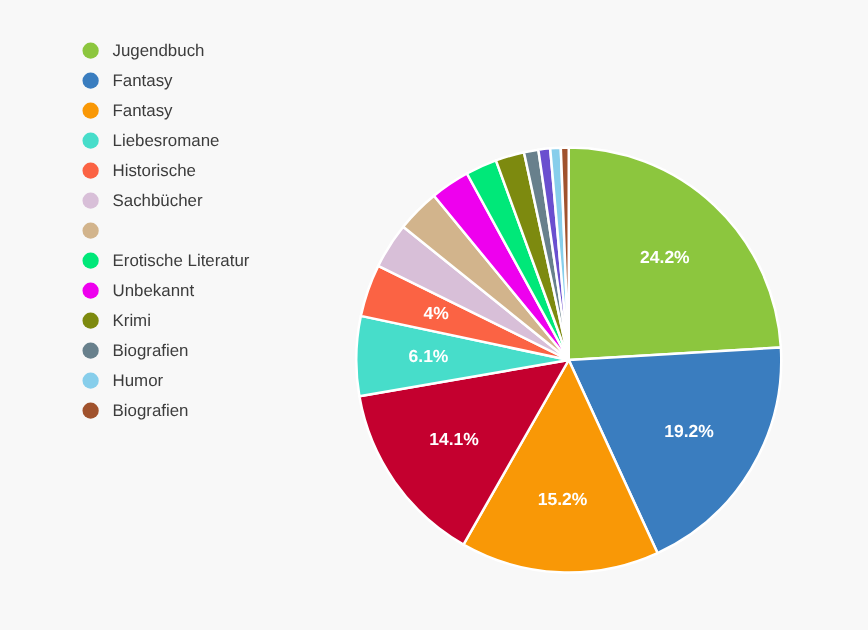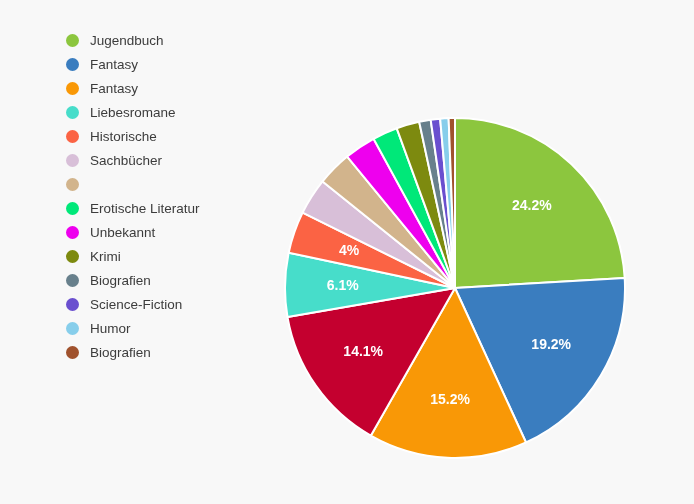--- a/index.html
+++ b/index.html
@@ -101,24 +101,20 @@
       </div>
       <div class="legend-item">
         <span class="legend-swatch" style="background: rgb(125, 138, 15);"></span>
         <span class="legend-label">Krimi</span>
       </div>
       <div class="legend-item">
         <span class="legend-swatch" style="background: rgb(104, 128, 140);"></span>
         <span class="legend-label">Biografien</span>
       </div>
       <div class="legend-item">
-        <span class="legend-swatch" style="background: rgb(106, 79, 207);"></span>
-        <span class="legend-label">Science-Fiction</span>
-      </div>
-      <div class="legend-item">
         <span class="legend-swatch" style="background: rgb(135, 206, 235);"></span>
         <span class="legend-label">Humor</span>
       </div>
       <div class="legend-item">
         <span class="legend-swatch" style="background: rgb(160, 82, 45);"></span>
         <span class="legend-label">Biografien</span>
       </div>
     </div>
 
   <svg id="pie-wrap" width="694" height="504" viewBox="0 0 694 504">

